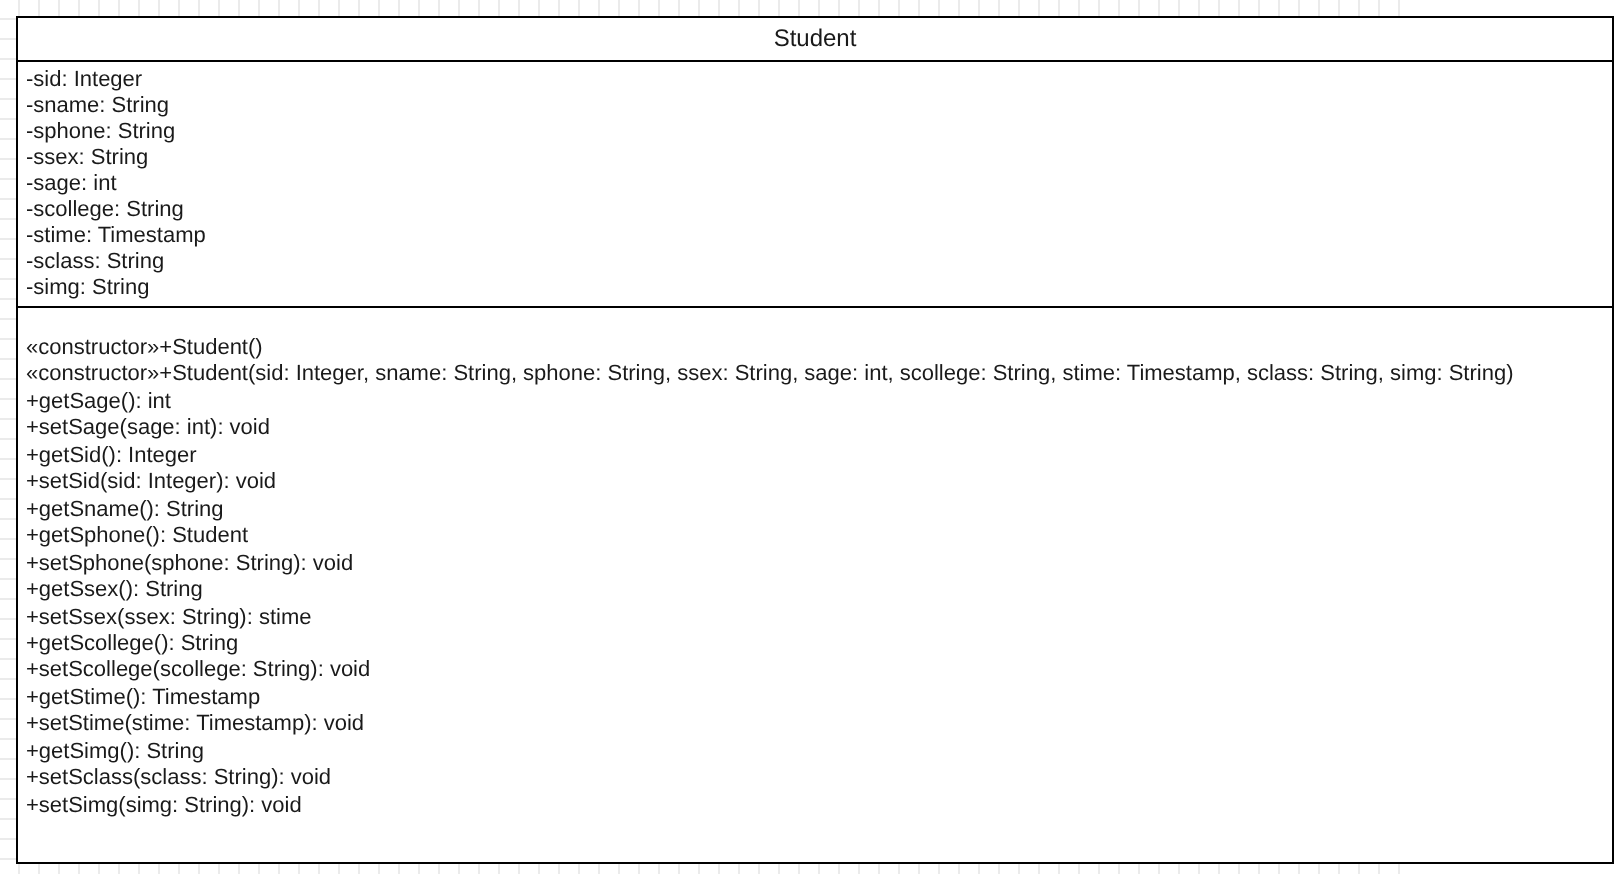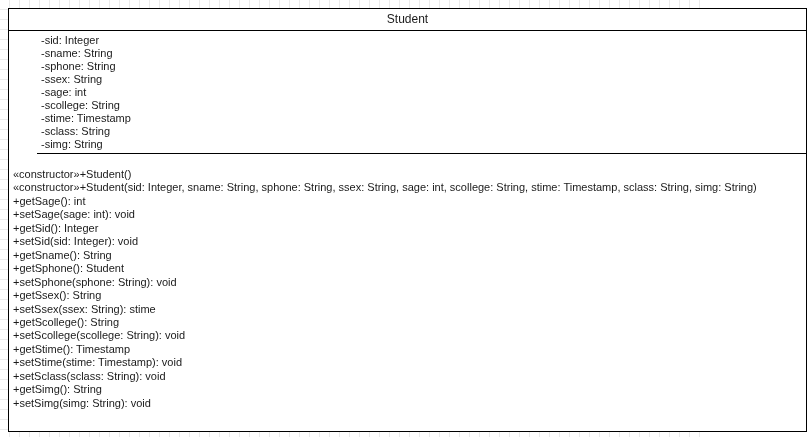--- a/index.html
+++ b/index.html
@@ -40,21 +40,20 @@
     overflow: hidden;
   }
   .uml-attrs {
     flex: 0 0 123px;
     height: 123px;
     border-bottom: 1px solid #000000;
     padding: 3px 4px;
     font-size: 11px;
     line-height: 13px;
     overflow: hidden;
-    margin-left: 28px;
   }
   .uml-methods {
     flex: 1 1 auto;
     padding: 3px 4px;
     font-size: 11px;
     line-height: 13.45px;
     overflow: hidden;
     margin-top: 11px;
   }
   .member-row {
@@ -87,18 +86,18 @@
         <div class="member-row">+setSid(sid: Integer): void</div>
         <div class="member-row">+getSname(): String</div>
         <div class="member-row">+getSphone(): Student</div>
         <div class="member-row">+setSphone(sphone: String): void</div>
         <div class="member-row">+getSsex(): String</div>
         <div class="member-row">+setSsex(ssex: String): stime</div>
         <div class="member-row">+getScollege(): String</div>
         <div class="member-row">+setScollege(scollege: String): void</div>
         <div class="member-row">+getStime(): Timestamp</div>
         <div class="member-row">+setStime(stime: Timestamp): void</div>
+        <div class="member-row">+getSimg(): String</div>
         <div class="member-row">+setSclass(sclass: String): void</div>
-        <div class="member-row">+getSimg(): String</div>
         <div class="member-row">+setSimg(simg: String): void</div>
       </div>
   </div>
 </div>
 
 </body></html>

